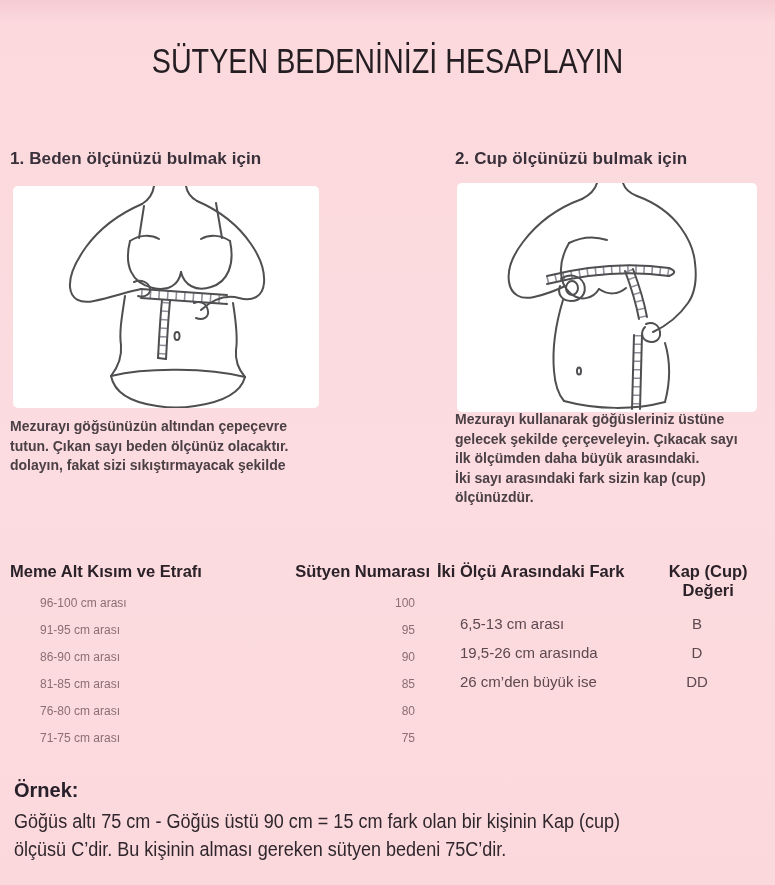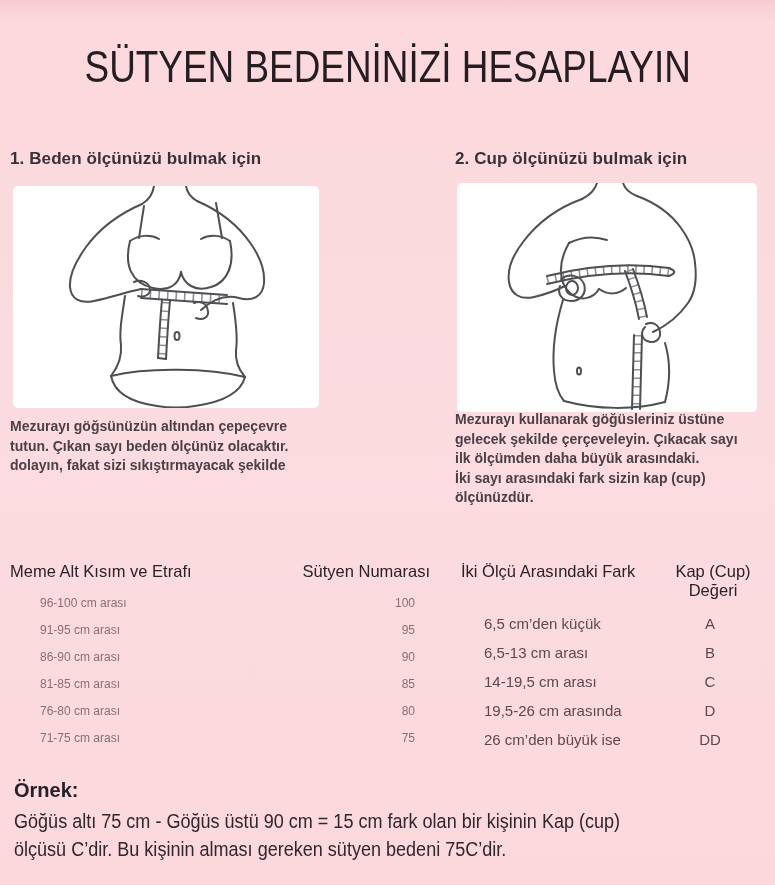--- a/index.html
+++ b/index.html
@@ -3,48 +3,48 @@
 <meta charset="utf-8">
 <style>
   html,body { margin:0; padding:0; }
   .page {
     position:relative; width:775px; height:885px; overflow:hidden;
     background:linear-gradient(180deg,#f6cbd2 0%, #fbd9dd 2.5%, #fcdce0 55%, #fbd8dc 100%);
     font-family:"Liberation Sans", sans-serif;
   }
   .title {
     position:absolute; top:41px; left:0; right:0; text-align:center;
-    font-size:45px; font-weight:400; color:#241d22; white-space:nowrap;
+    font-size:35px; font-weight:400; color:#241d22; white-space:nowrap;
   }
   .title-inner { display:inline-block; transform:scaleX(0.82); transform-origin:center; }
 
   .sec-heading { position:absolute; font-size:17px; font-weight:700; color:#39303a; letter-spacing:0.1px; }
   .sec-heading.h1 { left:10px; top:149px; }
   .sec-heading.h2 { left:455px; top:149px; }
 
   .imgbox { position:absolute; background:#ffffff; border-radius:5px; }
   .imgbox.b1 { left:13px; top:186px; width:306px; height:222px; }
   .imgbox.b2 { left:457px; top:183px; width:300px; height:229px; }
   .imgbox svg { display:block; width:100%; height:100%; }
 
   .para { position:absolute; font-size:14px; font-weight:700; color:#4a4046; line-height:19.5px; letter-spacing:0; }
   .para.p1 { left:10px; top:417px; }
   .para.p2 { left:455px; top:410px; }
   .para div { white-space:nowrap; }
 
   .tbl { position:absolute; }
-  .tbl .hdr { display:flex; font-size:16.5px; font-weight:400; color:#2b2229; margin-bottom:9px;gap:16px; }
+  .tbl .hdr { display:flex; font-size:16.5px; font-weight:700; color:#2b2229; margin-bottom:9px;gap:16px; }
   .tbl .trow { display:flex; }
   .size-table { left:10px; top:562px; width:420px; }
   .size-table .c1 { width:225px; }
   .size-table .c2 { width:180px; text-align:right; }
   .size-table .trow { height:27px; line-height:27px; font-size:12px; color:#8a6e74; }
   .size-table .trow .c1 { padding-left:30px; box-sizing:border-box; }
   .cup-table { left:437px; top:562px; width:335px; }
-  .cup-table .c1 { width:195px;margin-left:24px; }
+  .cup-table .c1 { width:195px; }
   .cup-table .c2 { width:130px; text-align:center; }
   .cup-table .trow { height:29px; line-height:29px; font-size:15px; color:#5d484f; }
   .cup-table .trow .c1 { padding-left:23px; box-sizing:border-box; }
 
   .example-label { position:absolute; left:14px; top:779px; font-size:20px; font-weight:700; color:#27202a; }
   .example-lines { position:absolute; left:14px; top:807px; font-size:20.5px; font-weight:400; color:#2f272d; }
   .example-lines div { white-space:nowrap; transform:scaleX(0.88); transform-origin:left center; line-height:27.5px; }
 
   .lineart { stroke:#4f4f52; stroke-width:2; fill:none; stroke-linecap:round; stroke-linejoin:round; }
   .tapehatch { stroke:#90909a; fill:none; stroke-linecap:butt; }
@@ -172,30 +172,22 @@
       <div class="c2">75</div>
     </div>
   </div>
 
   <div class="tbl cup-table">
     <div class="hdr">
       <div class="c1">İki Ölçü Arasındaki Fark</div>
       <div class="c2">Kap (Cup) Değeri</div>
     </div>
     <div class="trow">
-      <div class="c1">6,5 cm’den küçük</div>
-      <div class="c2">A</div>
-    </div>
-    <div class="trow">
       <div class="c1">6,5-13 cm arası</div>
       <div class="c2">B</div>
-    </div>
-    <div class="trow">
-      <div class="c1">14-19,5 cm arası</div>
-      <div class="c2">C</div>
     </div>
     <div class="trow">
       <div class="c1">19,5-26 cm arasında</div>
       <div class="c2">D</div>
     </div>
     <div class="trow">
       <div class="c1">26 cm’den büyük ise</div>
       <div class="c2">DD</div>
     </div>
   </div>

